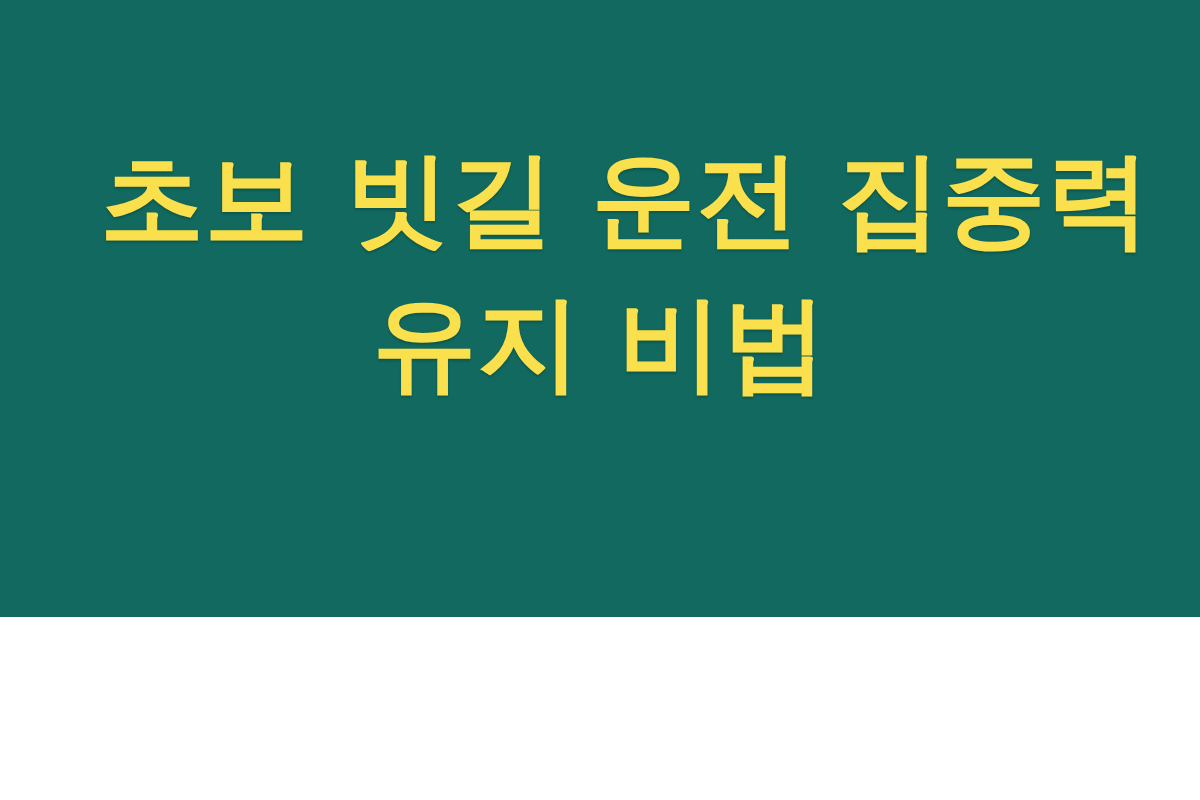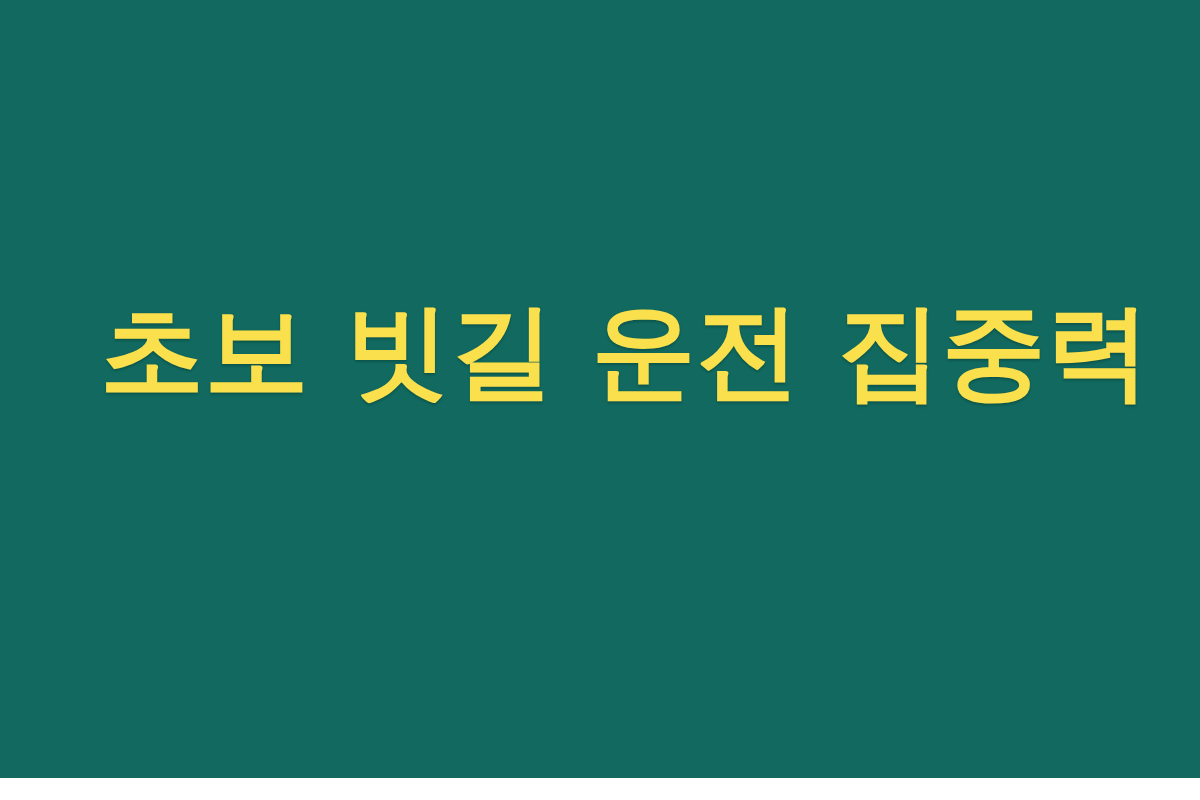--- a/index.html
+++ b/index.html
@@ -11,21 +11,21 @@
   body {
     width: 1200px;
     height: 800px;
     overflow: hidden;
     font-family: "Liberation Sans", "DejaVu Sans", sans-serif;
   }
 
   #canvas {
     position: relative;
     width: 1200px;
-    height: 778px;
+    height: 617px;
     background: #11695F;
     display: flex;
     align-items: center;
     justify-content: center;
     box-sizing: border-box;
   }
 
   #headline-block {
     width: 1000px;
     text-align: center;
@@ -51,15 +51,16 @@
     font-size: 104px;
   }
 </style>
 </head>
 <body>
 
 <div id="canvas">
 
   <div id="headline-block">
     <span class="headline-line line-1">초보 빗길 운전 집중력</span>
+    <span class="headline-line line-2">유지 비법</span>
   </div>
 
 </div>
 
 </body></html>

